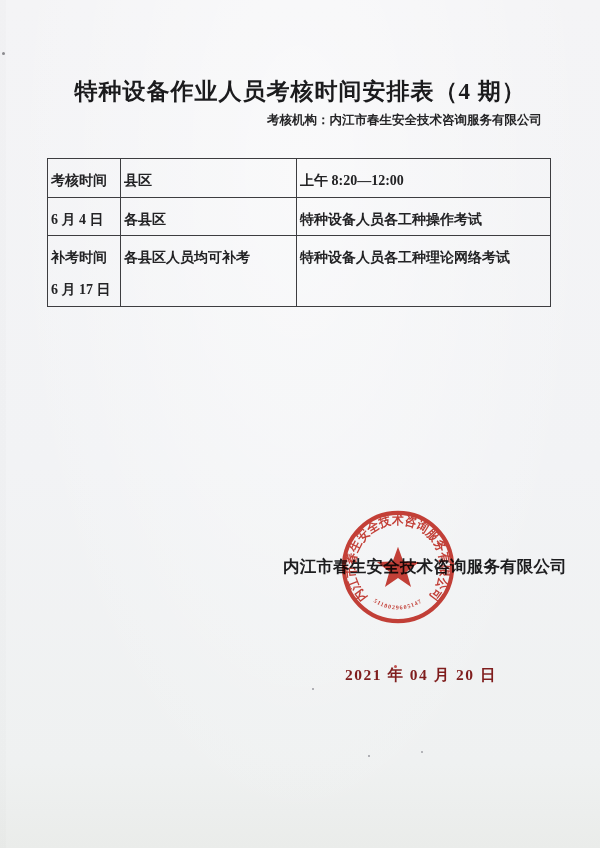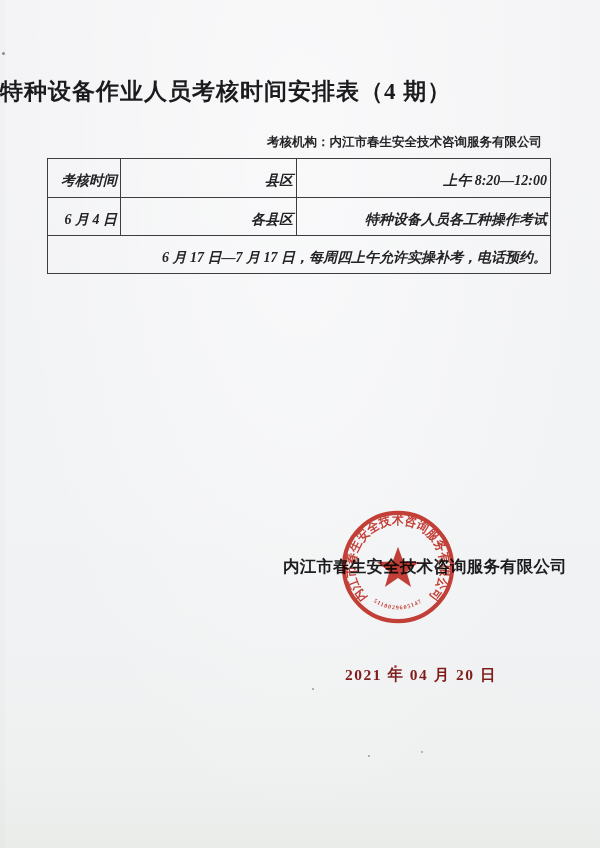--- a/index.html
+++ b/index.html
@@ -20,53 +20,52 @@
     position: absolute; inset: 0;
     background:
       radial-gradient(ellipse at 50% 20%, rgba(255,255,255,.5), rgba(255,255,255,0) 70%),
       linear-gradient(90deg, rgba(0,0,0,.012) 0 6px, rgba(0,0,0,0) 6px 14px);
     pointer-events: none;
   }
 
   .doc-title {
     position: absolute;
     top: 76px; left: 0; width: 100%;
-    text-align: left;
+    text-align: center;
     font-size: 23px;
     font-weight: bold;
     letter-spacing: 1px;
     color: #1b1b1d;
   }
   .agency-line {
     position: absolute;
-    top: 134px; right: 58px;
+    top: 112px; right: 58px;
     font-size: 12.5px;
     font-weight: bold;
     color: #242426;
   }
 
   table.schedule {
     position: absolute;
     left: 47px; top: 158px;
     width: 503px;
     border-collapse: collapse;
     table-layout: fixed;
     font-size: 14px;
     color: #232325;
   }
   table.schedule td, table.schedule th {
     border: 1.6px solid #3d3d40;
-    text-align: right;
+    text-align: left;
     vertical-align: top;
     padding: 6px 3px 0 3px;
     line-height: 31px;
     font-weight: bold;
     white-space: pre-line;
     overflow: hidden;
-    font-style: italic;
   }
   col.c-time { width: 73px; }
   col.c-district { width: 176px; }
   col.c-exam { width: 254px; }
   tr.h-header { height: 39px; }
   tr.h-row1 { height: 70px; }
   tr.h-row2 { height: 30px; }
   tr.h-row3 { height: 31px; }
   tr.h-row4 { height: 65px; }
   tr.h-foot { height: 34px; }
@@ -132,22 +131,25 @@
     <tr class="h-header">
       <th>考核时间</th>
       <th>县区</th>
       <th>上午 8:20—12:00</th>
     </tr>
     <tr class="h-row3">
       <td>6 月 4 日</td>
       <td>各县区</td>
       <td>特种设备人员各工种操作考试</td>
     </tr>
-    <tr class="h-foot">
-      <td colspan="3">6 月 17 日—7 月 17 日，每周四上午允许实操补考，电话预约。</td>
+    <tr class="h-row4">
+      <td>补考时间
+6 月 17 日</td>
+      <td>各县区人员均可补考</td>
+      <td>特种设备人员各工种理论网络考试</td>
     </tr>
   </tbody>
 </table>
 
 <div class="company-signature">内江市春生安全技术咨询服务有限公司</div>
 
 <div class="issue-date">2021 年 04 月 20 日</div>
 
 <div class="seal">
   <svg viewBox="0 0 120 120" xmlns="http://www.w3.org/2000/svg">

